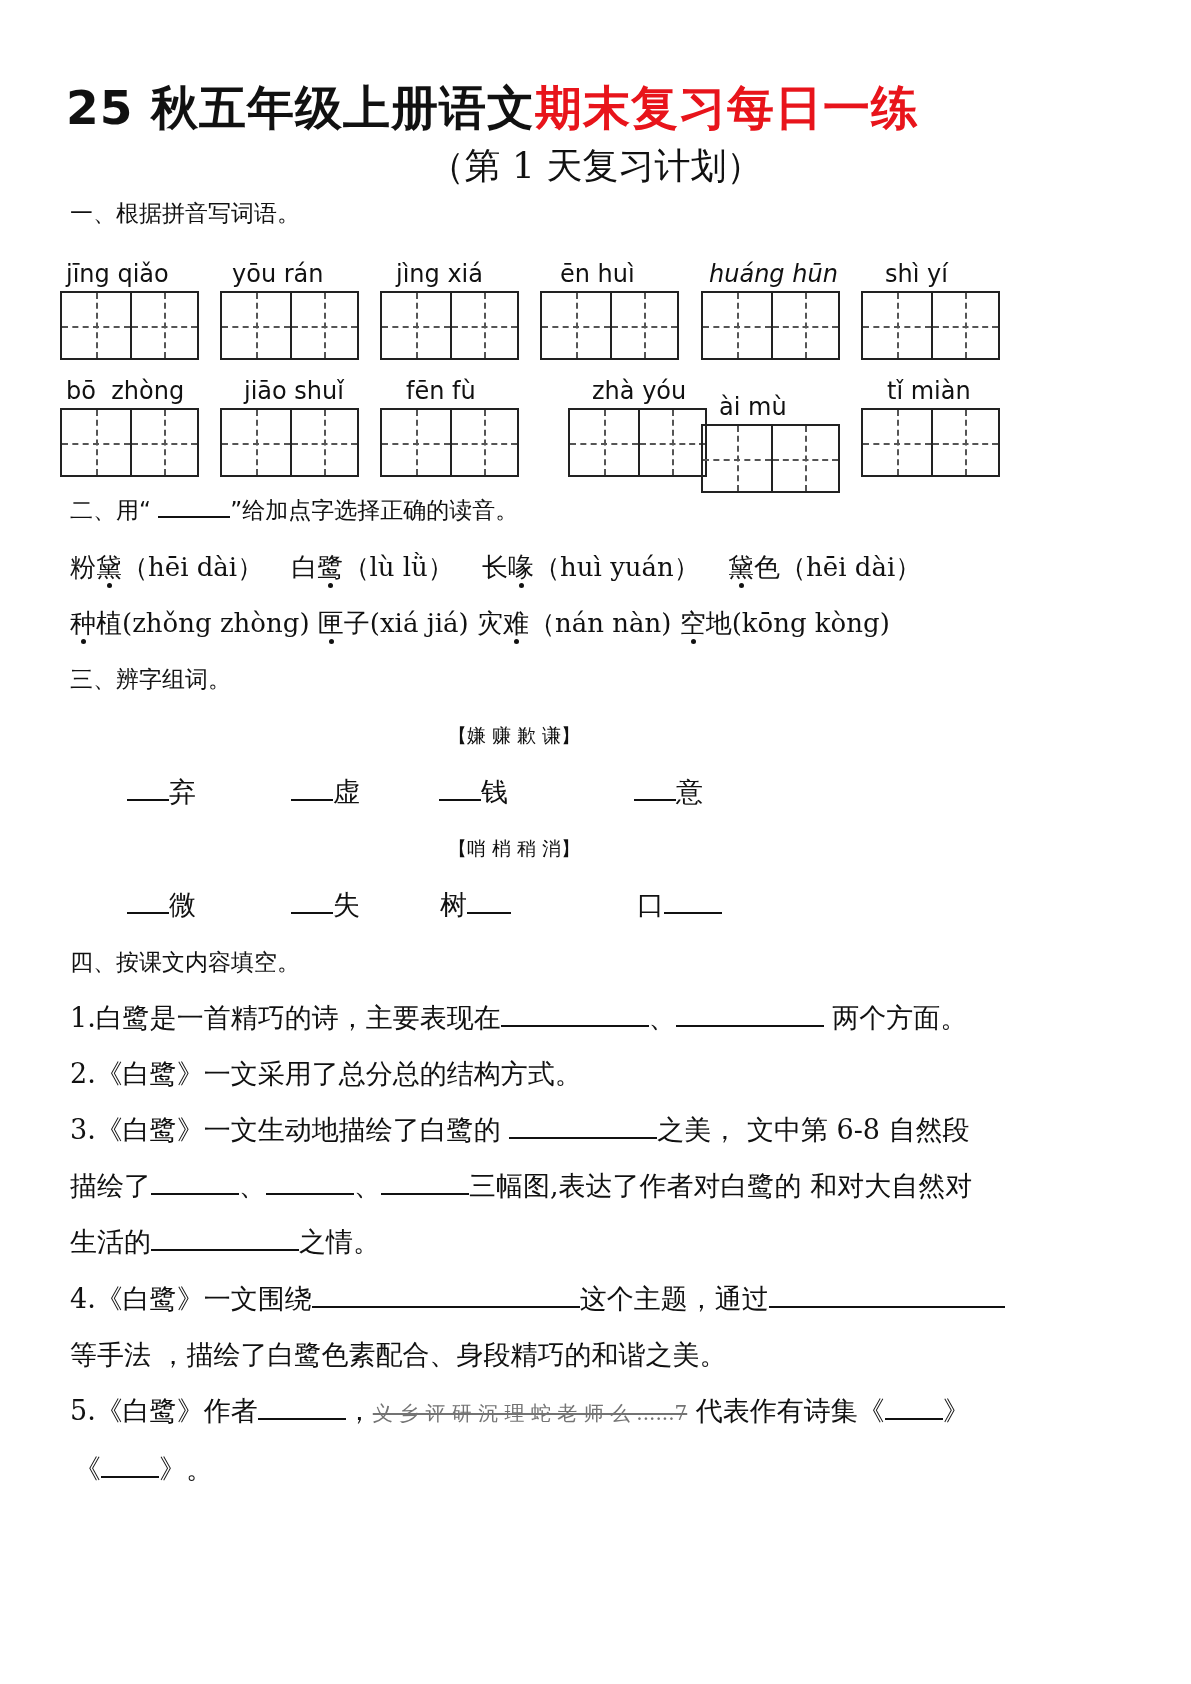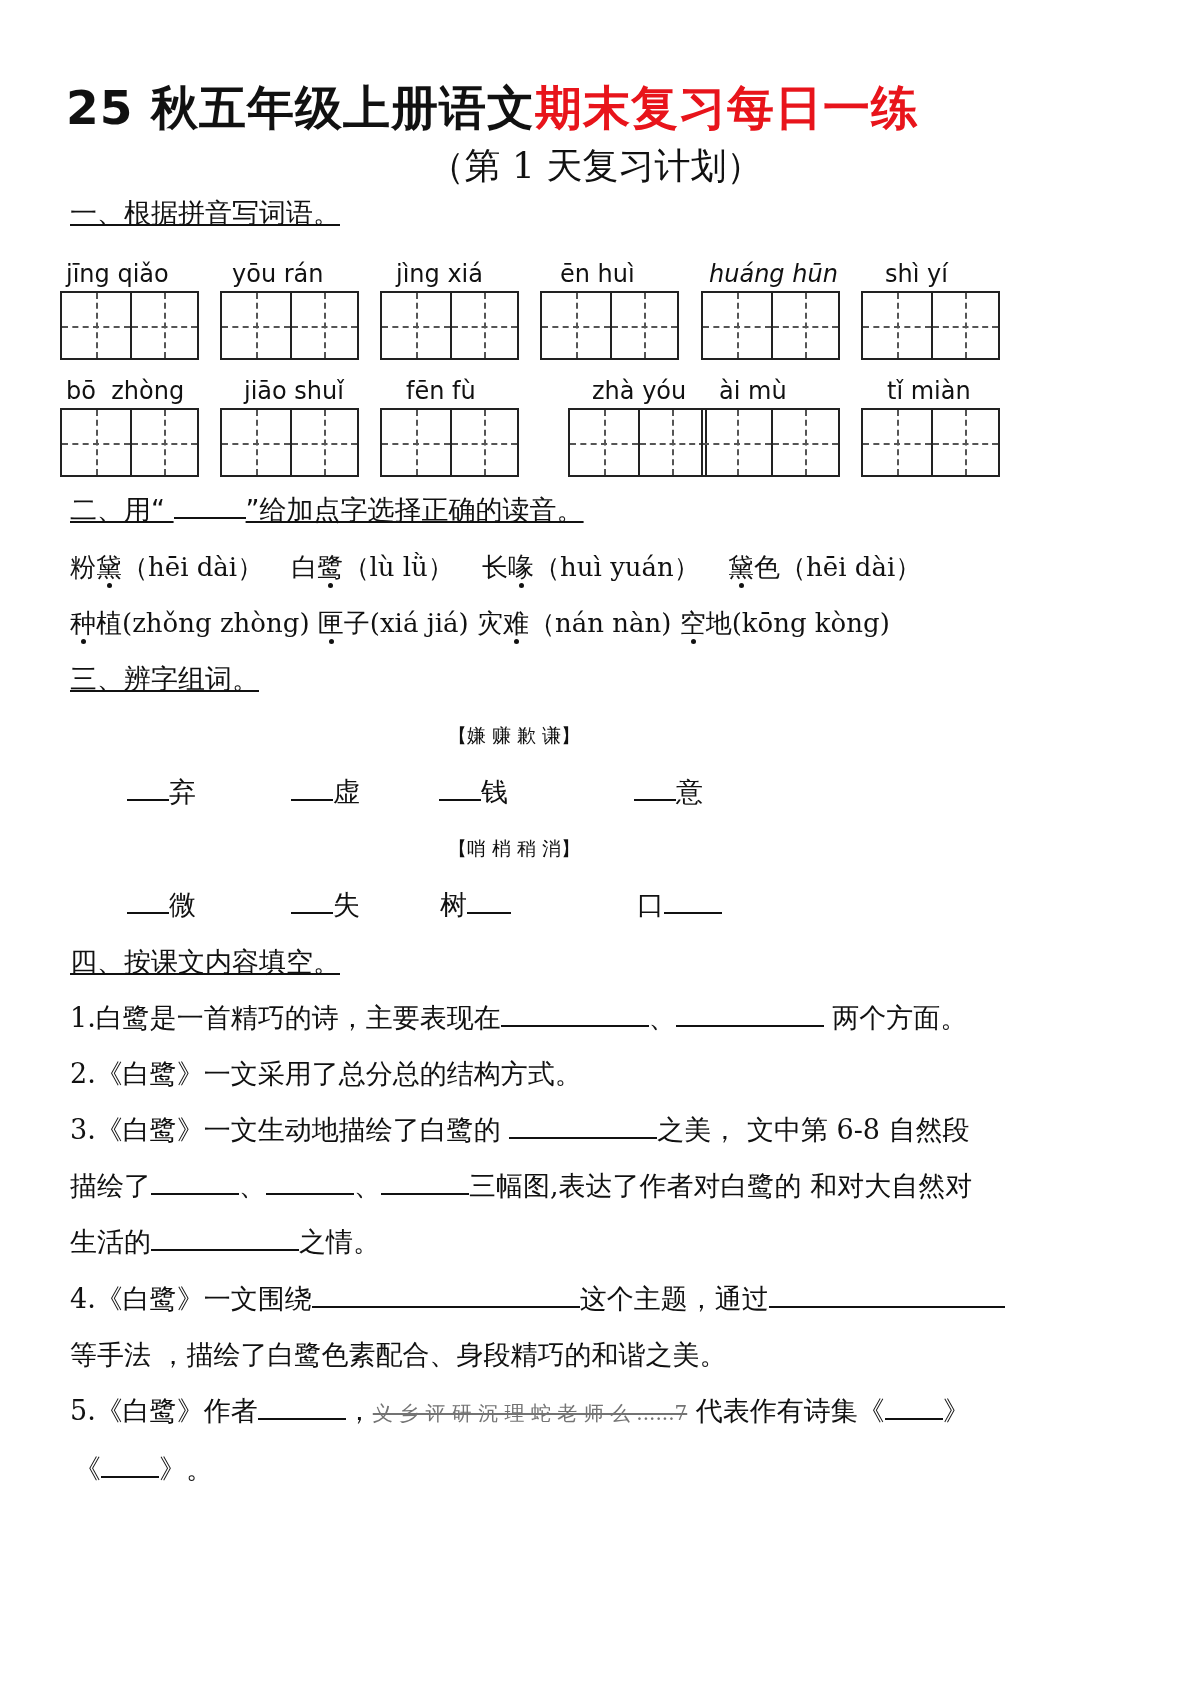--- a/index.html
+++ b/index.html
@@ -6,21 +6,21 @@
     body { width: 1191px; height: 1684px; position: relative; overflow: hidden; color: #111; }
     .page { position: absolute; left: 0; top: 0; width: 1191px; height: 1684px; }
 
     .title { position: absolute; top: 78px; left: 0; width: 985px; text-align: center;
       font-family: "DejaVu Sans", sans-serif; font-weight: bold; font-size: 47px; letter-spacing: 1px; line-height: 60px; }
     .title .red { color: #e8141b; }
     .subtitle { position: absolute; top: 142px; left: 0; width: 1191px; text-align: center;
       font-family: "DejaVu Serif", serif; font-size: 36px; line-height: 48px; }
 
     .section-h { position: absolute; left: 70px; font-family: "DejaVu Sans", sans-serif;
-      font-size: 27px; line-height: 40px; text-decoration: underline; }
+      font-size: 23px; line-height: 40px; }
 
     .pinyin-block { position: absolute; width: 139px; }
     .pinyin-label { font-family: "DejaVu Sans", sans-serif; font-size: 24px; line-height: 30px; height: 32px;
       white-space: nowrap; }
     .grid { display: flex; width: 139px; height: 69px; border: 2px solid #222; box-sizing: border-box; }
     .cell { position: relative; width: 50%; height: 100%; box-sizing: border-box; }
     .cell + .cell { border-left: 2px solid #222; }
     .cell::before { content: ""; position: absolute; left: 50%; top: 0; bottom: 0; border-left: 2px dashed #555; }
     .cell::after { content: ""; position: absolute; top: 50%; left: 0; right: 0; border-top: 2px dashed #555; }
 
@@ -115,21 +115,21 @@
       </div>
   </div>
   <div class="pinyin-block" style="left:568px;top:376px;">
     <div class="pinyin-label" style="padding-left:24px;">zhà yóu</div>
     <div class="grid">
         <div class="cell"></div>
         <div class="cell"></div>
       </div>
   </div>
   <div class="pinyin-block" style="left:701px;top:376px;">
-    <div class="pinyin-label" style="padding-left:18px;">ài mù</div>
+    <div class="pinyin-label" style="padding-left:18px;margin-top:16px;">ài mù</div>
     <div class="grid">
         <div class="cell"></div>
         <div class="cell"></div>
       </div>
   </div>
   <div class="pinyin-block" style="left:861px;top:376px;">
     <div class="pinyin-label" style="padding-left:26px;">tǐ miàn</div>
     <div class="grid">
         <div class="cell"></div>
         <div class="cell"></div>

